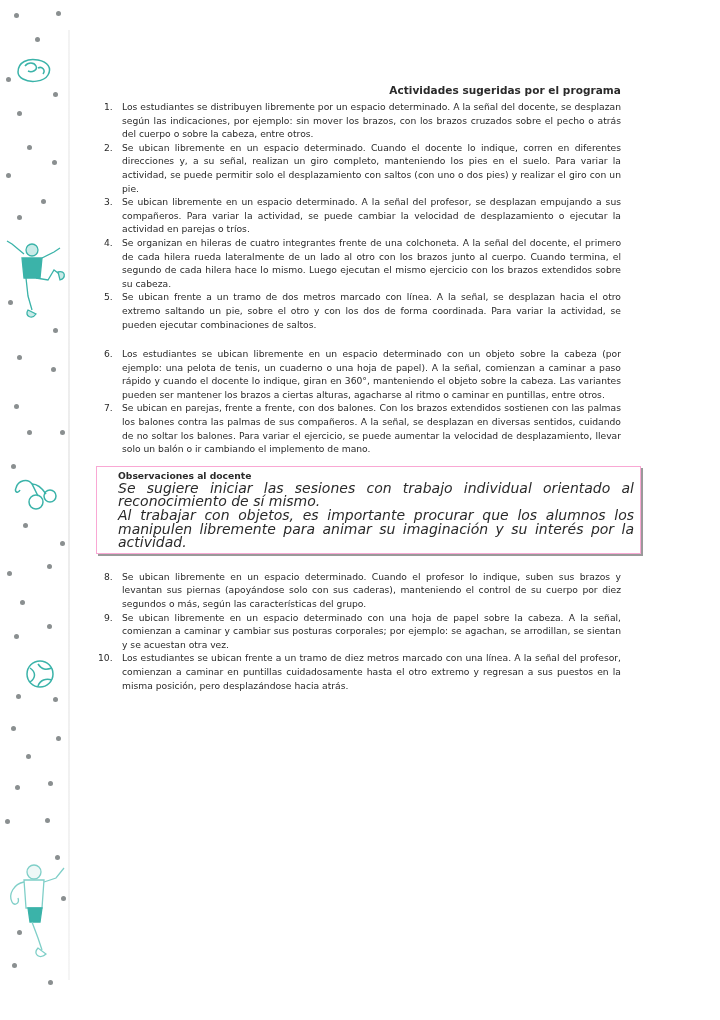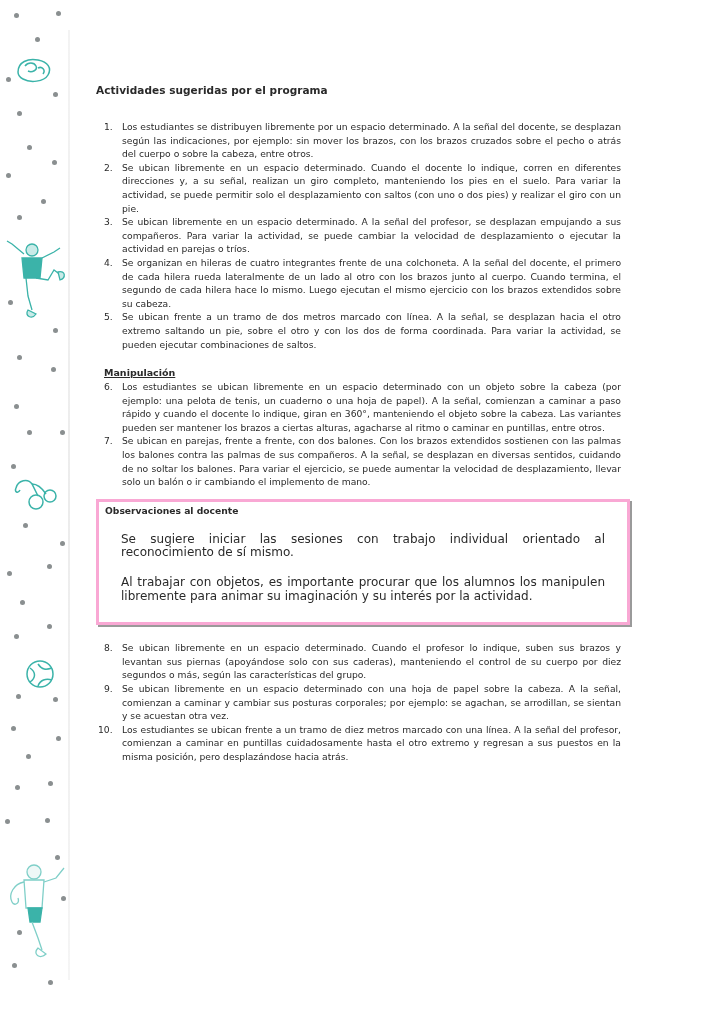--- a/index.html
+++ b/index.html
@@ -8,31 +8,31 @@
     font-family:"DejaVu Sans", sans-serif; color:#2a2a2a;
   }
   .margin-strip { position:absolute; left:0; top:0; width:72px; height:1020px; }
   .margin-line {
     position:absolute; left:68px; top:30px; width:2px; height:950px;
     background:linear-gradient(to bottom, #f3f3f3, #ececec 50%, #f5f5f5);
   }
   .dot { position:absolute; width:5px; height:5px; border-radius:50%; background:#8a8f90; }
   .deco { position:absolute; }
   .content { position:absolute; left:96px; top:84px; width:525px; }
-  .doc-title { font-size:10.5px; font-weight:bold; margin:0 0 24px 0; letter-spacing:0.05px; }
+  .doc-title { font-size:10.5px; font-weight:bold; margin:0 0 4px 0; letter-spacing:0.05px;text-align:right; }
   .section-title { font-size:9.5px; font-weight:bold; text-decoration:underline; margin:0 0 2px 8px; }
   ol.items { list-style:none; margin:0 0 16px 0; padding:0; }
   ol.items li { position:relative; padding-left:26px; font-size:9.2px; line-height:13.6px; text-align:justify; margin:0; }
   ol.items li .num { position:absolute; left:8px; top:0; }
   .note-box {
-    margin:10px 0 16px 0; border:3px solid #f9a8d4; box-shadow:2px 2px 0 #9a9a9a;
-    padding:2px 6px 3px 6px; width:516px;
+    margin:10px 0 16px 0; border:1px solid #f9a8d4; box-shadow:2px 2px 0 #9a9a9a;
+    padding:2px 6px 3px 21px; width:516px;
   }
   .note-title { font-size:9.2px; font-weight:bold; line-height:13px; }
-  .note-text { font-size:12px; line-height:13.6px; text-align:justify; margin:16px; }
+  .note-text { font-size:14px; line-height:13.6px; text-align:justify; margin:0;font-style:italic; }
 </style>
 </head>
 <body>
 
 <div class="margin-strip">
   <div class="margin-line"></div>
 
   <div class="dot" style="left:14px;top:13px"></div>
   <div class="dot" style="left:56px;top:11px"></div>
   <div class="dot" style="left:35px;top:37px"></div>
@@ -131,21 +131,20 @@
   <div class="doc-title">Actividades sugeridas por el programa</div>
 
   <ol class="items">
     <li><span class="num">1.</span><span>Los estudiantes se distribuyen libremente por un espacio determinado. A la señal del docente, se desplazan según las indicaciones, por ejemplo: sin mover los brazos, con los brazos cruzados sobre el pecho o atrás del cuerpo o sobre la cabeza, entre otros.</span></li>
     <li><span class="num">2.</span><span>Se ubican libremente en un espacio determinado. Cuando el docente lo indique, corren en diferentes direcciones y, a su señal, realizan un giro completo, manteniendo los pies en el suelo. Para variar la actividad, se puede permitir solo el desplazamiento con saltos (con uno o dos pies) y realizar el giro con un pie.</span></li>
     <li><span class="num">3.</span><span>Se ubican libremente en un espacio determinado. A la señal del profesor, se desplazan empujando a sus compañeros. Para variar la actividad, se puede cambiar la velocidad de desplazamiento o ejecutar la actividad en parejas o tríos.</span></li>
     <li><span class="num">4.</span><span>Se organizan en hileras de cuatro integrantes frente de una colchoneta. A la señal del docente, el primero de cada hilera rueda lateralmente de un lado al otro con los brazos junto al cuerpo. Cuando termina, el segundo de cada hilera hace lo mismo. Luego ejecutan el mismo ejercicio con los brazos extendidos sobre su cabeza.</span></li>
     <li><span class="num">5.</span><span>Se ubican frente a un tramo de dos metros marcado con línea. A la señal, se desplazan hacia el otro extremo saltando un pie, sobre el otro y con los dos de forma coordinada. Para variar la actividad, se pueden ejecutar combinaciones de saltos.</span></li>
   </ol>
 
-  <div class="section-title">Manipulación</div>
   <ol class="items" style="margin-bottom:0">
     <li><span class="num">6.</span><span>Los estudiantes se ubican libremente en un espacio determinado con un objeto sobre la cabeza (por ejemplo: una pelota de tenis, un cuaderno o una hoja de papel). A la señal, comienzan a caminar a paso rápido y cuando el docente lo indique, giran en 360°, manteniendo el objeto sobre la cabeza. Las variantes pueden ser mantener los brazos a ciertas alturas, agacharse al ritmo o caminar en puntillas, entre otros.</span></li>
     <li><span class="num">7.</span><span>Se ubican en parejas, frente a frente, con dos balones. Con los brazos extendidos sostienen con las palmas los balones contra las palmas de sus compañeros. A la señal, se desplazan en diversas sentidos, cuidando de no soltar los balones. Para variar el ejercicio, se puede aumentar la velocidad de desplazamiento, llevar solo un balón o ir cambiando el implemento de mano.</span></li>
   </ol>
 
   <div class="note-box">
     <div class="note-title">Observaciones al docente</div>
     <p class="note-text">Se sugiere iniciar las sesiones con trabajo individual orientado al reconocimiento de sí mismo.</p>
     <p class="note-text">Al trabajar con objetos, es importante procurar que los alumnos los manipulen libremente para animar su imaginación y su interés por la actividad.</p>
   </div>

